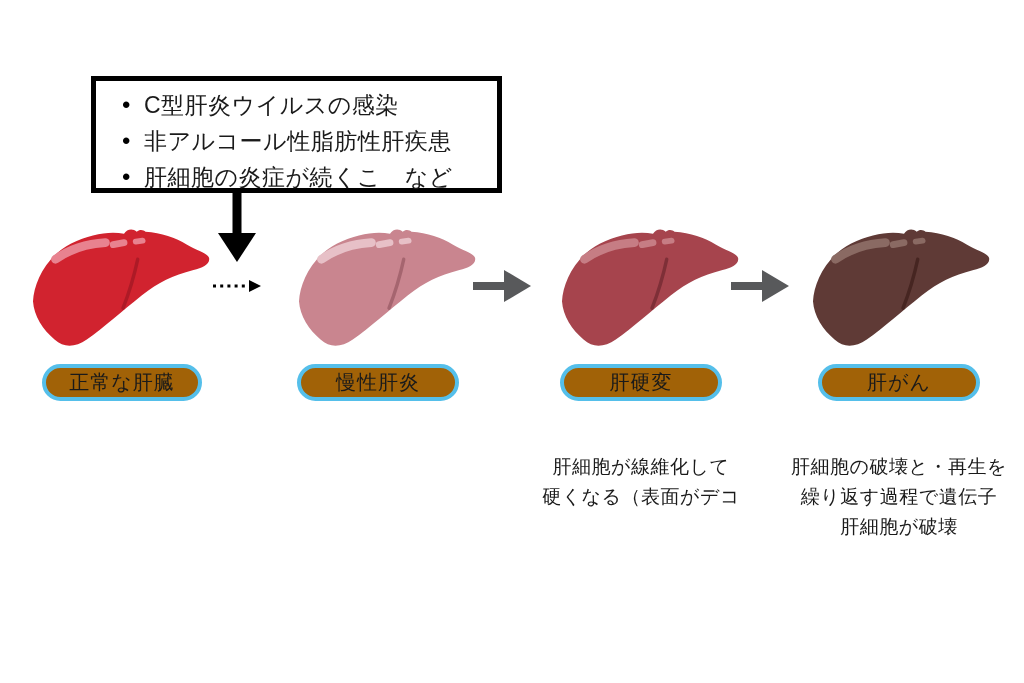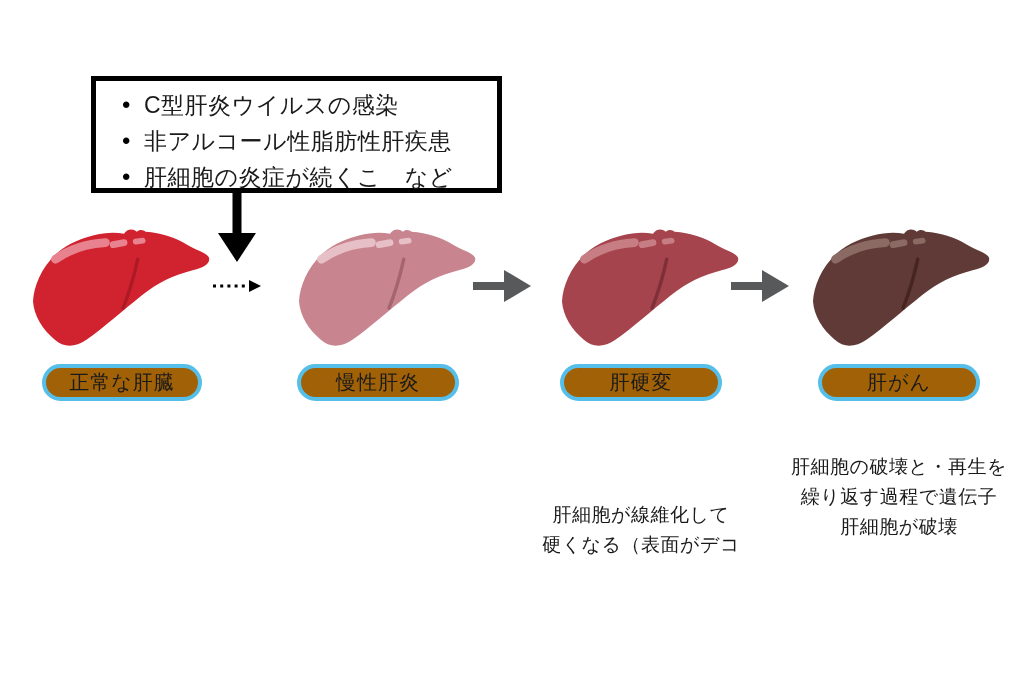--- a/index.html
+++ b/index.html
@@ -42,21 +42,21 @@
   .pill-2 { left:297px; width:162px; }
   .pill-3 { left:560px; width:162px; }
   .pill-4 { left:818px; width:162px; }
   
   .desc {
     position:absolute; top:452px; text-align:center;
     font-size:19px; line-height:30px; letter-spacing:0.5px;
   }
   .desc div { white-space:nowrap; }
   .desc-2 { left:258px; width:240px; }
-  .desc-3 { left:523px; width:236px;margin-top:48px; }
+  .desc-3 { left:523px; width:236px; }
   .desc-4 { left:779px; width:240px; }
 </style>
 </head>
 <body>
 
 <div class="canvas">
 
   <div class="causes-box">
     <ul class="causes-list">
       <li>C型肝炎ウイルスの感染</li>

